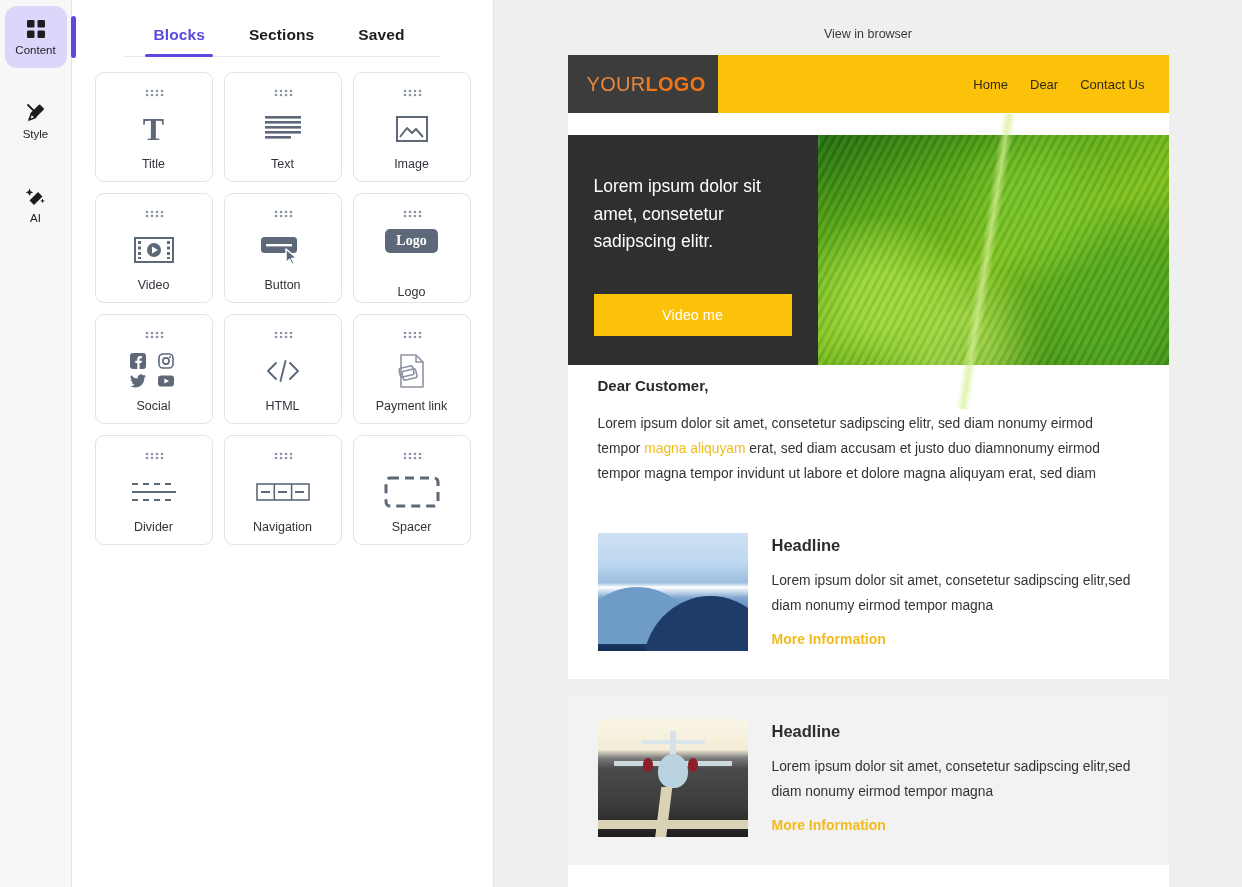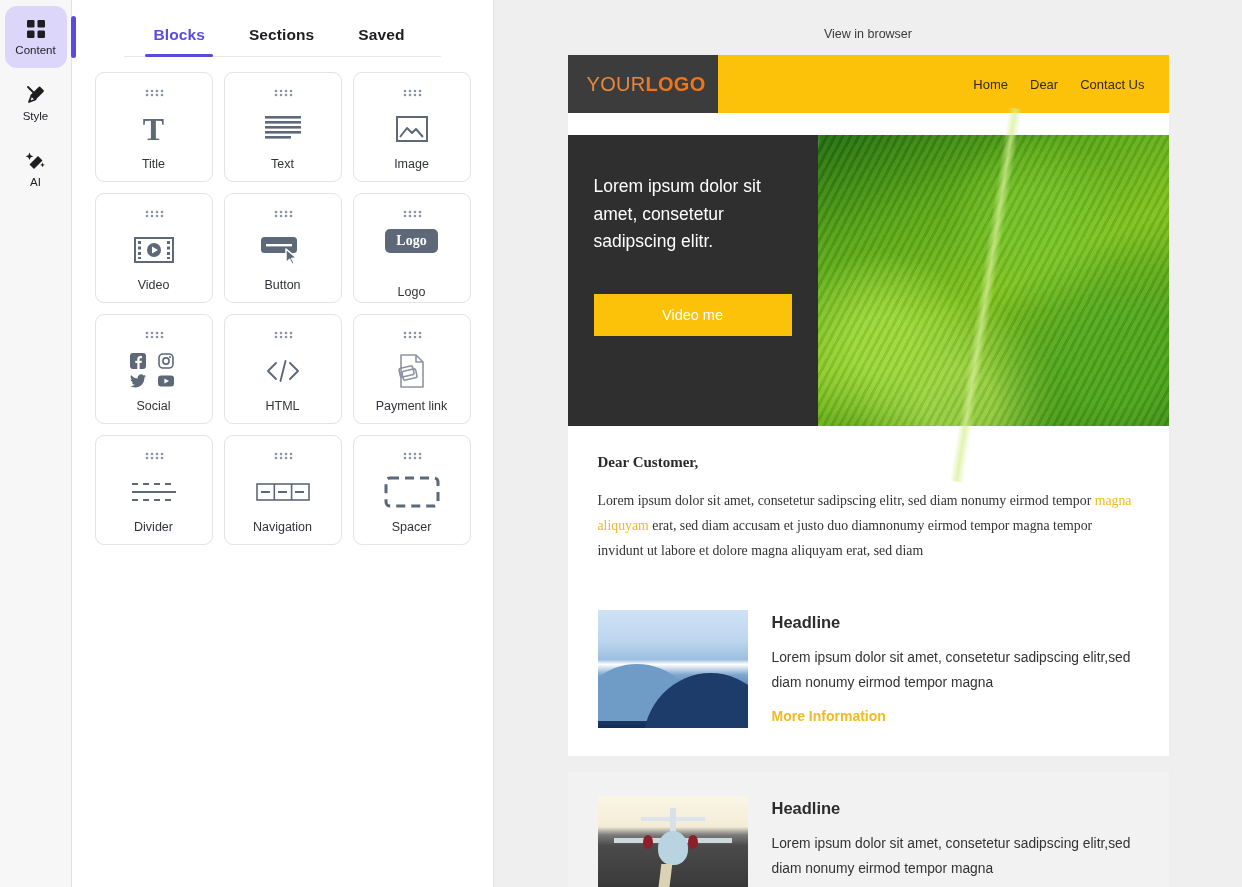--- a/index.html
+++ b/index.html
@@ -15,21 +15,21 @@
   .rail {
     width: 72px; flex: 0 0 72px;
     background: #f7f7f8;
     border-right: 1px solid #e2e2e5;
     padding-top: 6px;
     position: relative;
     z-index: 3;
   }
   .rail-item {
     width: 62px; height: 62px;
-    margin: 0 auto 4px auto;
+    margin: 0 auto 22px auto;
     border-radius: 12px;
     display: flex; flex-direction: column;
     align-items: center; justify-content: center;
     gap: 5px;
     cursor: pointer;
     position: relative;
   }
   .rail-item.active { background: #ddd6fb; }
   .rail-item.active .rail-indicator {
     position: absolute; right: -9px; top: 10px;
@@ -149,21 +149,21 @@
     display: flex; align-items: center; justify-content: flex-end;
     padding-right: 24px; gap: 22px;
   }
   .em-nav a {
     font-size: 13px; color: #2e2a1b; text-decoration: none;
     cursor: pointer; white-space: nowrap;
   }
   .em-gap-white { height: 22px; background: #fff; }
 
   
-  .hero { display: flex; height: 291px; }
+  .hero { display: flex; height: 230px; }
   .hero-left {
     width: 250px; flex: 0 0 250px;
     background: #2f2f2f;
     padding: 38px 26px 0 26px;
   }
   .hero-title {
     color: #fff; font-size: 17.5px; line-height: 1.58;
     font-weight: normal;
   }
   .hero-btn {
@@ -197,22 +197,21 @@
     position: absolute; top: -10%; left: 46%;
     width: 14px; height: 130%;
     background: linear-gradient(90deg, rgba(255,255,255,0), rgba(215,240,150,.75), rgba(255,255,255,0));
     transform: rotate(9deg);
     z-index: 2;
   }
 
   
   .em-body {
     background: #fff;
-    padding: 28px 30px 22px 30px;
-    font-family: Liberation Serif, serif;
+    padding: 12px 30px 22px 30px;
   }
   .em-salutation {
     font-size: 15px; font-weight: bold; color: #2a2a2a;
     margin-bottom: 17px;
   }
   .em-para {
     font-size: 13.8px; line-height: 1.83; color: #333333;
   }
   .em-link-inline { color: #f2bb1d; }
 

